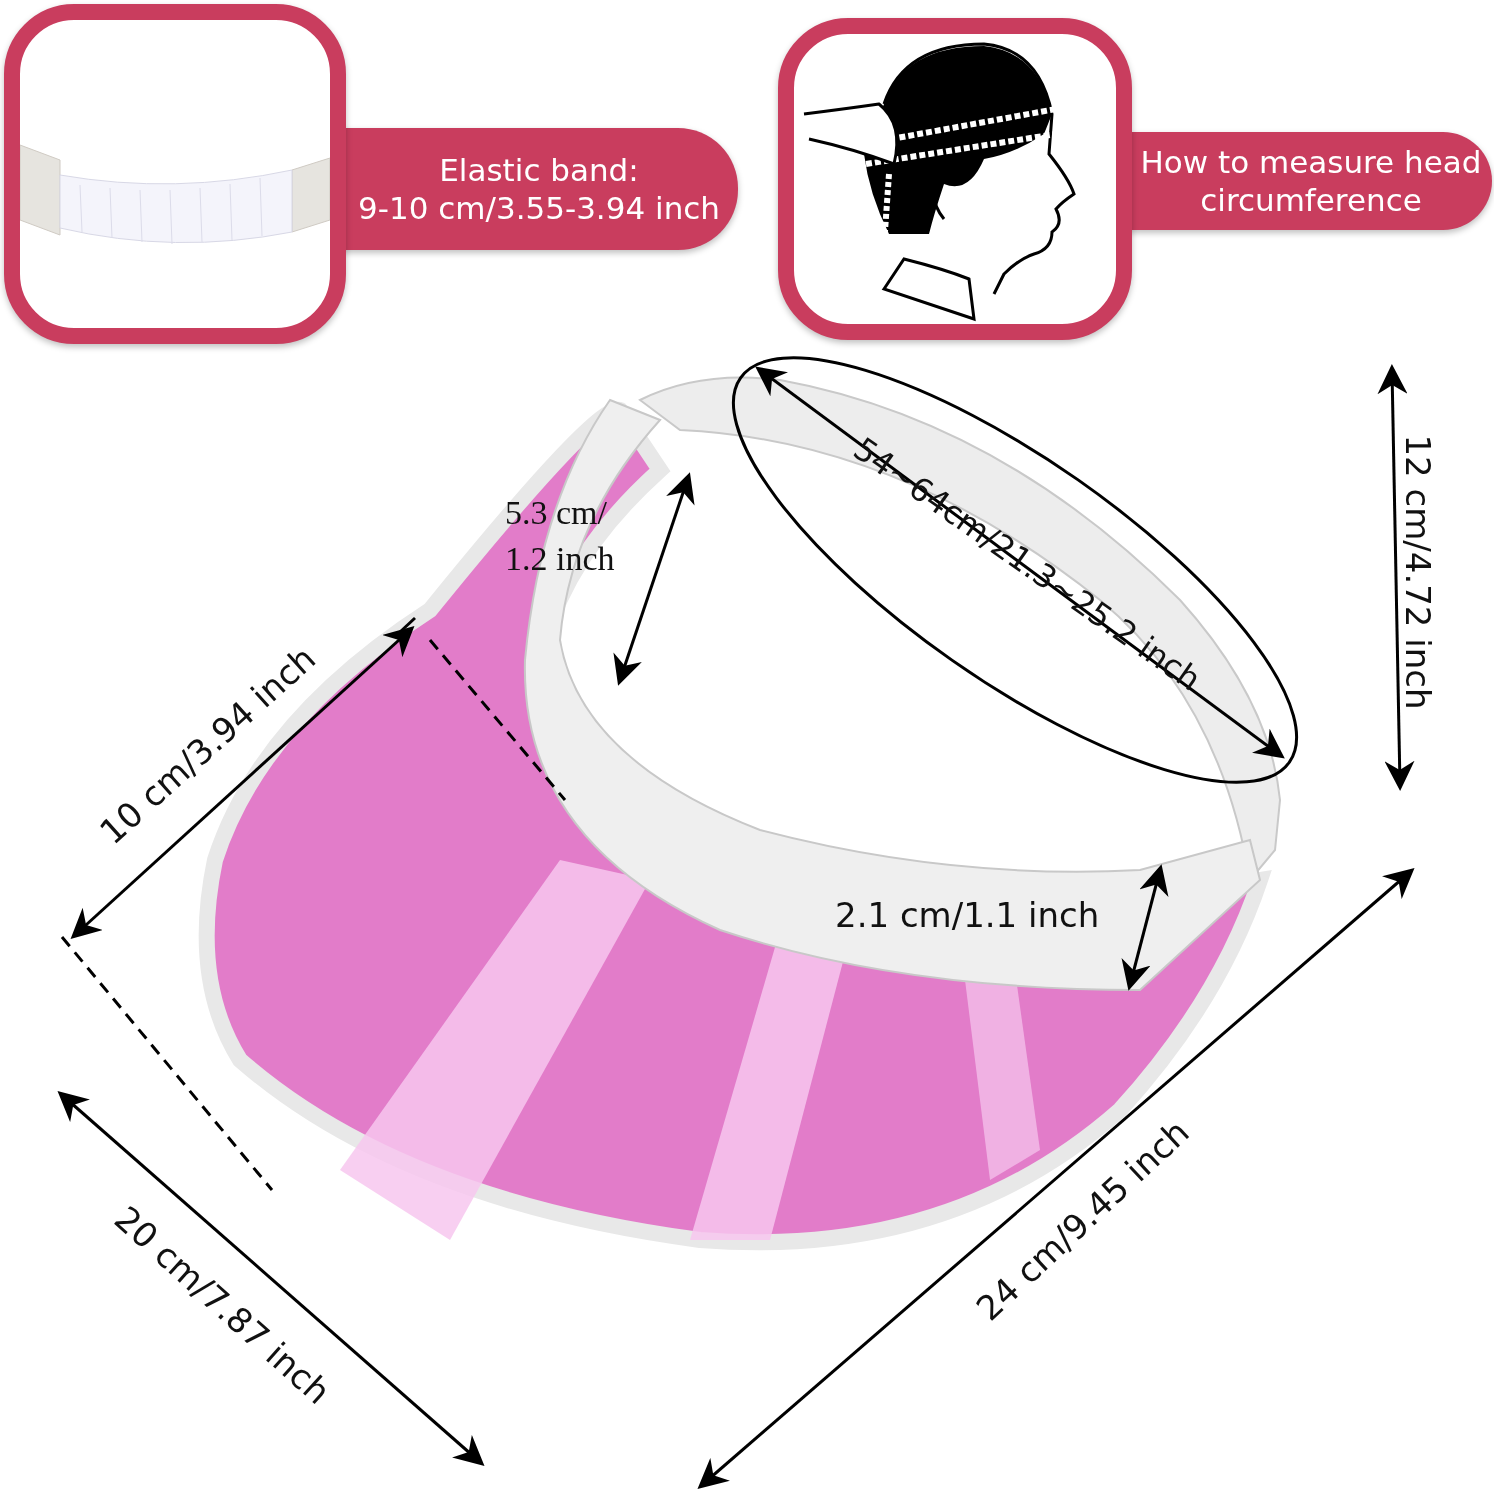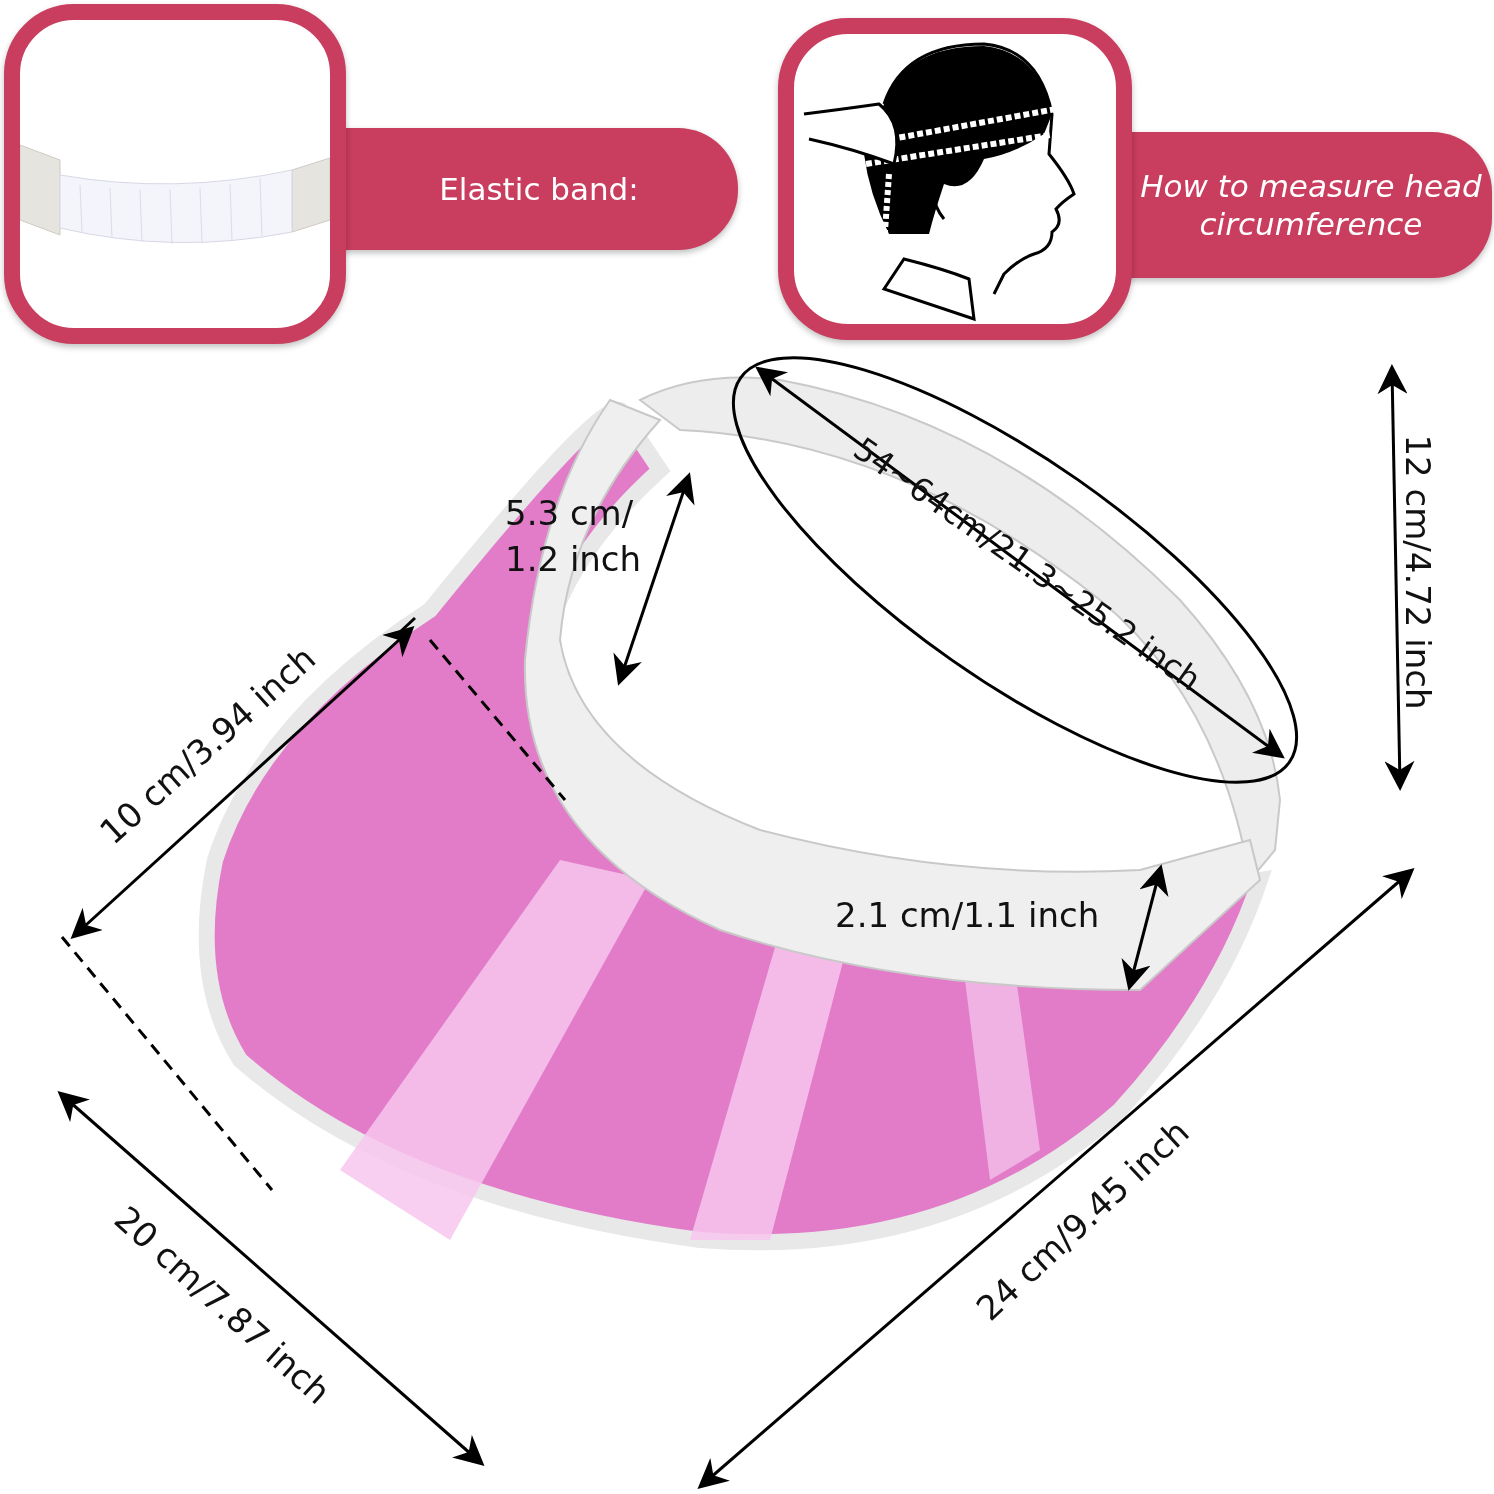--- a/index.html
+++ b/index.html
@@ -7,39 +7,40 @@
   .frame { position:absolute; border:16px solid #c93d5e; border-radius:70px; background:#fff; box-sizing:border-box; box-shadow:0 3px 6px rgba(0,0,0,0.25); }
   .pill { position:absolute; background:#c93d5e; color:#fff; display:flex; flex-direction:column; align-items:center; justify-content:center; border-radius:0 60px 60px 0; box-shadow:0 3px 6px rgba(0,0,0,0.25); font-size:31px; line-height:38px; text-align:center; }
   .label { position:absolute; color:#111; font-size:34px; white-space:nowrap; transform-origin:center center; }
   svg { position:absolute; left:0; top:0; }
 </style>
 </head>
 <body>
 
 <div class="pill" style="left:300px; top:128px; width:438px; height:122px; padding-left:40px; box-sizing:border-box;">
   <span>Elastic band:</span>
+  <span>9-10 cm/3.55-3.94 inch</span>
 </div>
 <div class="frame" style="left:4px; top:4px; width:342px; height:340px;">
   <svg width="310" height="308" viewBox="0 0 310 308">
     <path d="M0 125 L40 140 L40 215 L0 200 Z" fill="#e6e4df" stroke="#cfcac3"></path>
     <path d="M310 138 L272 150 L272 212 L310 200 Z" fill="#e6e4df" stroke="#cfcac3"></path>
     <path d="M40 155 Q155 175 272 150 L272 212 Q155 235 40 208 Z" fill="#f4f4fb" stroke="#d8d8e6"></path>
     <g stroke="#dcdcea" stroke-width="1">
       <line x1="60" y1="165" x2="62" y2="212"></line>
         <line x1="90" y1="168" x2="92" y2="218"></line>
       <line x1="120" y1="170" x2="122" y2="222"></line>
         <line x1="150" y1="170" x2="152" y2="224"></line>
       <line x1="180" y1="168" x2="182" y2="222"></line>
         <line x1="210" y1="164" x2="212" y2="220"></line>
       <line x1="240" y1="158" x2="242" y2="216"></line>
     </g>
   </svg>
 </div>
 
-<div class="pill" style="left:1100px; top:132px; width:392px; height:146px; padding-left:30px; box-sizing:border-box;font-style:italic;">
+<div class="pill" style="left:1100px; top:132px; width:392px; height:98px; padding-left:30px; box-sizing:border-box;">
   <span>How to measure head</span>
   <span>circumference</span>
 </div>
 <div class="frame" style="left:778px; top:18px; width:354px; height:322px;">
   <svg width="322" height="290" viewBox="0 0 322 290">
     <path d="M90 70 Q110 10 190 10 Q245 15 258 80 L255 120 Q275 145 280 160 Q268 168 262 175 Q270 190 258 198 Q258 215 240 220 Q225 225 210 240 L200 260" fill="none" stroke="#000" stroke-width="3"></path>
     <path d="M90 70 Q110 12 190 12 Q245 18 258 80 L250 100 Q220 120 190 125 Q175 160 150 150 Q140 180 135 200 L95 200 Q75 160 70 120 Z" fill="#000"></path>
     <path d="M70 110 L262 75 M72 130 L262 100" stroke="#fff" stroke-width="6" stroke-dasharray="6 3"></path>
     <path d="M95 140 L88 240" stroke="#fff" stroke-width="6" stroke-dasharray="5 3"></path>
     <path d="M10 80 Q50 75 85 70 Q110 90 100 130 Q60 115 15 105" fill="#fff" stroke="#000" stroke-width="3"></path>
@@ -71,21 +72,21 @@
   <line x1="688" y1="478" x2="620" y2="680" stroke="#000" stroke-width="3" marker-start="url(#ah)" marker-end="url(#ah)"></line>
   <line x1="1160" y1="870" x2="1130" y2="985" stroke="#000" stroke-width="3" marker-start="url(#ah)" marker-end="url(#ah)"></line>
   <line x1="410" y1="630" x2="75" y2="935" stroke="#000" stroke-width="3" marker-start="url(#ah)" marker-end="url(#ah)"></line>
   <line x1="415" y1="618" x2="400" y2="632" stroke="#000" stroke-width="3"></line>
   <line x1="430" y1="640" x2="565" y2="800" stroke="#000" stroke-width="3" stroke-dasharray="12 8"></line>
   <line x1="62" y1="937" x2="272" y2="1190" stroke="#000" stroke-width="3" stroke-dasharray="12 8"></line>
   <line x1="62" y1="1095" x2="480" y2="1462" stroke="#000" stroke-width="3" marker-start="url(#ah)" marker-end="url(#ah)"></line>
   <line x1="702" y1="1485" x2="1410" y2="872" stroke="#000" stroke-width="3" marker-start="url(#ah)" marker-end="url(#ah)"></line>
 </svg>
 
-<div class="label" style="left:505px; top:490px; line-height:46px;">
+<div class="label" style="left:505px; top:490px; line-height:46px;font-family:Liberation Serif, serif;">
   <div>5.3 cm/</div>
   <div>1.2 inch</div>
 </div>
 <div class="label" style="left:820px; top:545px; transform:rotate(35deg); font-size:32px;">54~64cm/21.3~25.2 inch</div>
 <div class="label" style="left:1280px; top:552px; transform:rotate(90deg);">12 cm/4.72 inch</div>
 <div class="label" style="left:70px; top:725px; transform:rotate(-42deg);">10 cm/3.94 inch</div>
 <div class="label" style="left:835px; top:895px;">2.1 cm/1.1 inch</div>
 <div class="label" style="left:85px; top:1285px; transform:rotate(42deg);">20 cm/7.87 inch</div>
 <div class="label" style="left:945px; top:1200px; transform:rotate(-43deg);">24 cm/9.45 inch</div>
 

